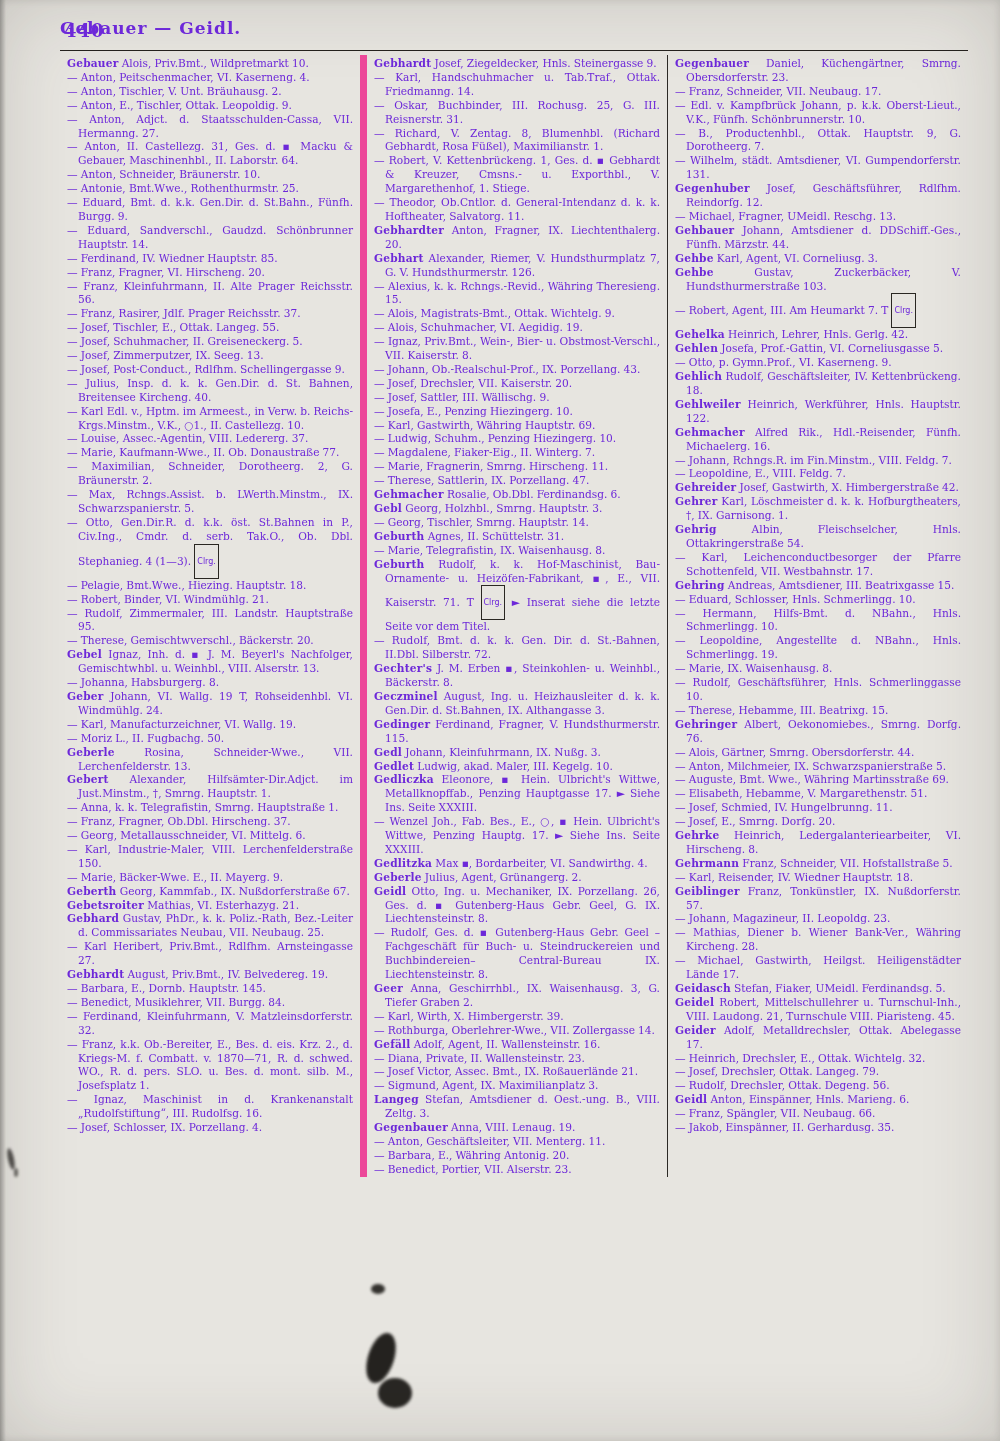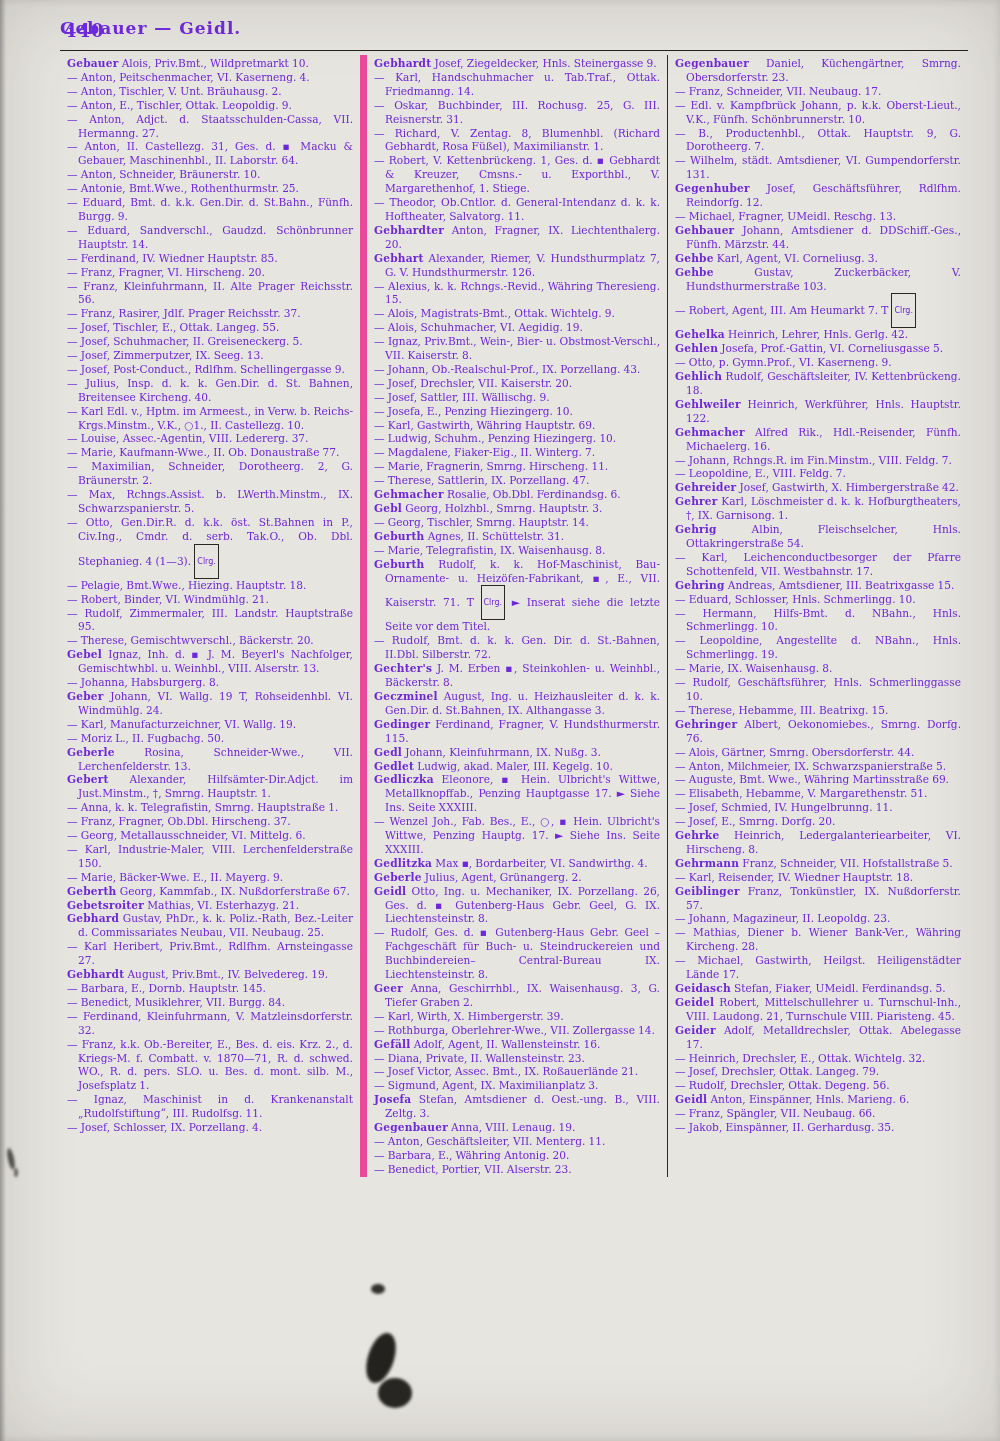--- a/index.html
+++ b/index.html
@@ -94,21 +94,21 @@
           <div class="entry">— Marie, Bäcker-Wwe. E., II. Mayerg. 9.</div>
           <div class="entry"><b>Geberth</b> Georg, Kammfab., IX. Nußdorferstraße 67.</div>
           <div class="entry"><b>Gebetsroiter</b> Mathias, VI. Esterhazyg. 21.</div>
           <div class="entry"><b>Gebhard</b> Gustav, PhDr., k. k. Poliz.-Rath, Bez.-Leiter d. Commissariates Neubau, VII. Neubaug. 25.</div>
           <div class="entry">— Karl Heribert, Priv.Bmt., Rdlfhm. Arnsteingasse 27.</div>
           <div class="entry"><b>Gebhardt</b> August, Priv.Bmt., IV. Belvedereg. 19.</div>
           <div class="entry">— Barbara, E., Dornb. Hauptstr. 145.</div>
           <div class="entry">— Benedict, Musiklehrer, VII. Burgg. 84.</div>
           <div class="entry">— Ferdinand, Kleinfuhrmann, V. Matzleinsdorferstr. 32.</div>
           <div class="entry">— Franz, k.k. Ob.-Bereiter, E., Bes. d. eis. Krz. 2., d. Kriegs-M. f. Combatt. v. 1870—71, R. d. schwed. WO., R. d. pers. SLO. u. Bes. d. mont. silb. M., Josefsplatz 1.</div>
-          <div class="entry">— Ignaz, Maschinist in d. Krankenanstalt „Rudolfstiftung“, III. Rudolfsg. 11.</div>
+          <div class="entry">— Ignaz, Maschinist in d. Krankenanstalt „Rudolfstiftung“, III. Rudolfsg. 16.</div>
           <div class="entry">— Josef, Schlosser, IX. Porzellang. 4.</div>
         </div>
       <div class="col mid">
           <div class="entry"><b>Gebhardt</b> Josef, Ziegeldecker, Hnls. Steinergasse 9.</div>
           <div class="entry">— Karl, Handschuhmacher u. Tab.Traf., Ottak. Friedmanng. 14.</div>
           <div class="entry">— Oskar, Buchbinder, III. Rochusg. 25, G. III. Reisnerstr. 31.</div>
           <div class="entry">— Richard, V. Zentag. 8, Blumenhbl. (Richard Gebhardt, Rosa Füßel), Maximilianstr. 1.</div>
           <div class="entry">— Robert, V. Kettenbrückeng. 1, Ges. d. ▪ Gebhardt &amp; Kreuzer, Cmsns.- u. Exporthbl., V. Margarethenhof, 1. Stiege.</div>
           <div class="entry">— Theodor, Ob.Cntlor. d. General-Intendanz d. k. k. Hoftheater, Salvatorg. 11.</div>
           <div class="entry"><b>Gebhardter</b> Anton, Fragner, IX. Liechtenthalerg. 20.</div>
@@ -144,21 +144,21 @@
           <div class="entry"><b>Geberle</b> Julius, Agent, Grünangerg. 2.</div>
           <div class="entry"><b>Geidl</b> Otto, Ing. u. Mechaniker, IX. Porzellang. 26, Ges. d. ▪ Gutenberg-Haus Gebr. Geel, G. IX. Liechtensteinstr. 8.</div>
           <div class="entry">— Rudolf, Ges. d. ▪ Gutenberg-Haus Gebr. Geel –Fachgeschäft für Buch- u. Steindruckereien und Buchbindereien– Central-Bureau IX. Liechtensteinstr. 8.</div>
           <div class="entry"><b>Geer</b> Anna, Geschirrhbl., IX. Waisenhausg. 3, G. Tiefer Graben 2.</div>
           <div class="entry">— Karl, Wirth, X. Himbergerstr. 39.</div>
           <div class="entry">— Rothburga, Oberlehrer-Wwe., VII. Zollergasse 14.</div>
           <div class="entry"><b>Gefäll</b> Adolf, Agent, II. Wallensteinstr. 16.</div>
           <div class="entry">— Diana, Private, II. Wallensteinstr. 23.</div>
           <div class="entry">— Josef Victor, Assec. Bmt., IX. Roßauerlände 21.</div>
           <div class="entry">— Sigmund, Agent, IX. Maximilianplatz 3.</div>
-          <div class="entry"><b>Josefa</b> Stefan, Amtsdiener d. Oest.-ung. B., VIII. Zeltg. 3.</div>
+          <div class="entry"><b>Langeg</b> Stefan, Amtsdiener d. Oest.-ung. B., VIII. Zeltg. 3.</div>
           <div class="entry"><b>Gegenbauer</b> Anna, VIII. Lenaug. 19.</div>
           <div class="entry">— Anton, Geschäftsleiter, VII. Menterg. 11.</div>
           <div class="entry">— Barbara, E., Währing Antonig. 20.</div>
           <div class="entry">— Benedict, Portier, VII. Alserstr. 23.</div>
         </div>
       <div class="col">
           <div class="entry"><b>Gegenbauer</b> Daniel, Küchengärtner, Smrng. Obersdorferstr. 23.</div>
           <div class="entry">— Franz, Schneider, VII. Neubaug. 17.</div>
           <div class="entry">— Edl. v. Kampfbrück Johann, p. k.k. Oberst-Lieut., V.K., Fünfh. Schönbrunnerstr. 10.</div>
           <div class="entry">— B., Productenhbl., Ottak. Hauptstr. 9, G. Dorotheerg. 7.</div>

